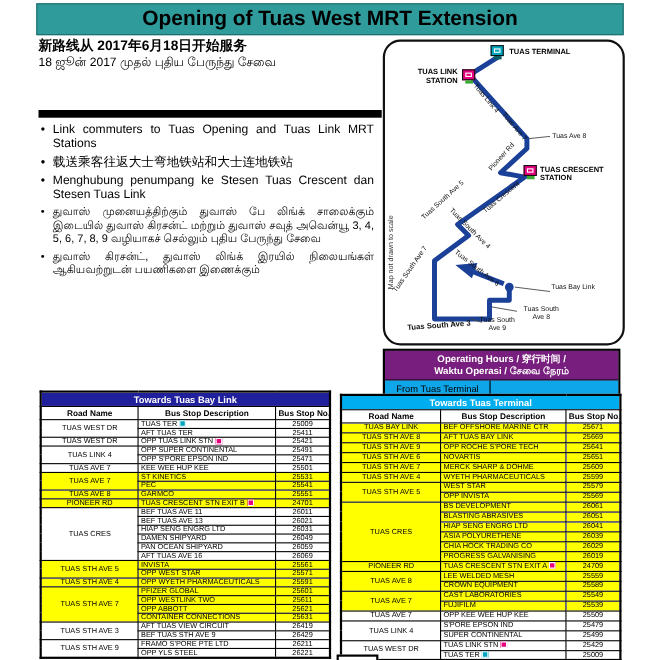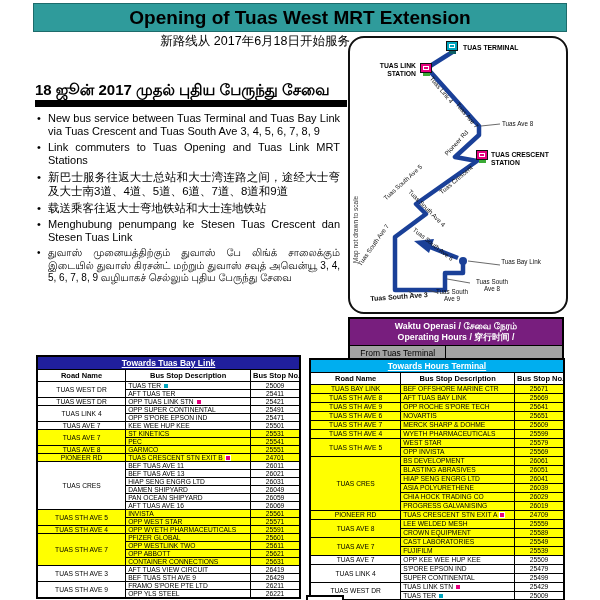--- a/index.html
+++ b/index.html
@@ -4,23 +4,23 @@
 <style>
   html,body{margin:0;padding:0;background:#fff;}
   .page{position:relative;width:600px;height:600px;background:#fff;overflow:hidden;
         font-family:"Liberation Sans",sans-serif;color:#000;border-radius:29px;}
   
   .banner{position:absolute;left:33px;top:3px;width:532px;height:27px;background:#2F9B9B;
           border:1px solid #1d6b6b;display:flex;align-items:center;justify-content:center;
           font-size:19px;font-weight:bold;}
   
   .intro{position:absolute;left:35px;top:33px;width:315px;}
-  .intro .zh{font-size:12.5px;font-weight:normal;line-height:16px;text-align:right;}
+  .intro .zh{font-size:12.5px;font-weight:bold;line-height:16px;}
   .intro .ms{font-size:12.5px;font-weight:bold;line-height:16px;}
-  .intro .ta{font-size:15px;font-weight:bold;line-height:17px;margin-top:32px;}
+  .intro .ta{font-size:11px;font-weight:normal;line-height:17px;}
   .intro .route{font-size:18px;font-weight:bold;line-height:20px;margin-top:1px;}
   .blackbar{position:absolute;left:35px;top:100px;width:312px;height:7px;background:#000;}
   
   .bullets{position:absolute;left:35px;top:112px;width:305px;margin:0;padding:0;list-style:none;}
   .bullets li{position:relative;padding-left:13px;font-size:11px;line-height:13px;
               text-align:justify;margin-bottom:3px;}
   .bullets li::before{content:"\2022";position:absolute;left:2px;}
   .bullets li.zh{font-size:11.5px;line-height:14px;}
   .bullets li.ta{font-size:10px;line-height:12.5px;}
   
@@ -37,27 +37,27 @@
   .sticon::after{content:"";position:absolute;left:2px;top:2px;right:2px;bottom:2px;border:1px solid #fff;}
   .sticon.bus{background:#00A5BE;}
   .sticon.mrt{background:#E6007E;}
   .sticon .tag{position:absolute;left:2px;bottom:-4px;width:7px;height:3px;}
   .sticon.mrt .tag{background:#3AAA35;}
   .sticon.bus .tag{background:#0b5e66;}
   
   .oph{position:absolute;left:348px;top:317px;width:216px;border:2px solid #000;box-sizing:border-box;}
   .oph-title{background:#781E7E;color:#fff;font-weight:bold;font-size:8.8px;line-height:11px;
              text-align:center;padding:2px 0;border-bottom:1px solid #000;}
-  .oph-row{display:flex;background:#a3a3a3;font-size:8.5px;}
+  .oph-row{display:flex;background:#0ea5e9;font-size:8.5px;}
   .oph-from{width:45%;border-right:1px solid #000;text-align:center;padding:2px 0;}
   .oph-daily{flex:1;text-align:center;padding:2px 0;}
   
   .stoptable{position:absolute;border-collapse:collapse;table-layout:fixed;border:2px solid #000;background:#fff;}
   .stoptable th,.stoptable td{border:1px solid #000;overflow:hidden;white-space:nowrap;padding:0 2px;box-sizing:border-box;}
-  .stoptable tr.title th{color:#fff;font-size:8.5px;height:13px;font-weight:bold;text-decoration:underline;}
+  .stoptable tr.title th{color:#fff;font-size:8.5px;height:13px;font-weight:bold;}
   .tbl-left{left:36px;top:355px;width:265px;}
   .tbl-right{left:309px;top:358px;width:256px;}
   .tbl-left tr.title th{background:#201F9C;}
   .tbl-right tr.title th{background:#00AEEF;}
   .stoptable tr.cols th{font-size:7.5px;height:12px;background:#fff;}
   .stoptable td{font-size:6.7px;}
   .tbl-left td{height:8px;}
   .tbl-right td{height:9px;}
   td.road,td.no{text-align:center;}
   td.hl{background:#FFFF00;}
@@ -73,26 +73,25 @@
 
   <div class="banner">Opening of Tuas West MRT Extension</div>
 
   <div class="intro">
     <div class="zh">新路线从 2017年6月18日开始服务</div>
     <div class="ta">18 ஜூன் 2017 முதல் புதிய பேருந்து சேவை</div>
   </div>
   <div class="blackbar"></div>
 
   <ul class="bullets">
-      <li class="en">New bus service between Tuas Terminal and Tuas Bay Link via Tuas Crescent and Tuas South Ave 3, 4, 5, 6, 7, 8, 9</li>
       <li class="en">Link commuters to Tuas Opening and Tuas Link MRT Stations</li>
-      <li class="zh">新巴士服务往返大士总站和大士湾连路之间，途经大士弯及大士南3道、4道、5道、6道、7道、8道和9道</li>
       <li class="zh">载送乘客往返大士弯地铁站和大士连地铁站</li>
       <li class="ms">Menghubung penumpang ke Stesen Tuas Crescent dan Stesen Tuas Link</li>
       <li class="ta">துவாஸ் முனையத்திற்கும் துவாஸ் பே லிங்க் சாலைக்கும் இடையில் துவாஸ் கிரசன்ட் மற்றும் துவாஸ் சவுத் அவென்யூ 3, 4, 5, 6, 7, 8, 9 வழியாகச் செல்லும் புதிய பேருந்து சேவை</li>
+      <li class="ta">துவாஸ் கிரசன்ட், துவாஸ் லிங்க் இரயில் நிலையங்கள் ஆகியவற்றுடன் பயணிகளை இணைக்கும்</li>
     </ul>
 
   <div class="map">
     <svg width="212" height="270" viewBox="0 0 212 270">
       <path d="M104,13 L77,30 L129,88 L129,97 L105,119 L127,123 L66,166 L76,176 L45,199 L45,252 L95,252 L95,235 L113,235 L113,226" fill="none" stroke="#1A4098" stroke-width="4.5" stroke-linejoin="round"></path>
       <circle cx="113" cy="223" r="4" fill="#1A4098"></circle>
       <path d="M108,220 L80,209" fill="none" stroke="#1A4098" stroke-width="4.5"></path>
       <polygon points="64,203 84,201 79,215" fill="#1A4098"></polygon>
       <path d="M131,88 L150,86" stroke="#444" stroke-width="0.8"></path>
       <path d="M118,223 L150,227" stroke="#444" stroke-width="0.8"></path>
@@ -128,22 +127,22 @@
     <div class="maplbl" style="left:6px;top:225px;transform:rotate(-55deg);">Tuas South Ave 7</div>
     <div class="maplbl" style="left:66px;top:188px;transform:rotate(38deg);">Tuas South Ave 6</div>
     <div class="maplbl wrap" style="left:150px;top:220px;width:42px;">Tuas Bay Link</div>
     <div class="maplbl wrap" style="left:120px;top:240px;width:44px;">Tuas South Ave 8</div>
     <div class="maplbl wrap" style="left:82px;top:250px;width:40px;">Tuas South Ave 9</div>
     <div class="maplbl b" style="left:20px;top:257px;transform:rotate(-4deg);">Tuas South Ave 3</div>
   </div>
 
   <div class="oph">
     <div class="oph-title">
+      <div>Operating Hours / 穿行时间 /</div>
       <div>Waktu Operasi / சேவை நேரம்</div>
-      <div>Operating Hours / 穿行时间 /</div>
     </div>
     <div class="oph-row">
       <div class="oph-from">From Tuas Terminal</div>
     </div>
   </div>
 
   <div id="tblLeft">
       <table class="stoptable tbl-left">
         <colgroup>
           <col style="width: 88px;">
@@ -285,21 +284,21 @@
     </div>
   <div id="tblRight">
       <table class="stoptable tbl-right">
         <colgroup>
           <col style="width: 90px;">
           <col style="width: 113px;">
           <col style="width: 49px;">
         </colgroup>
         <tbody>
           <tr class="title">
-            <th colspan="3">Towards Hours Terminal</th>
+            <th colspan="3">Towards Tuas Terminal</th>
           </tr>
           <tr class="cols">
             <th>Road Name</th>
             <th>Bus Stop Description</th>
             <th>Bus Stop No.</th>
           </tr>
           <tr>
             <td class="road hl" rowspan="1">TUAS BAY LINK</td>
             <td class="hl">BEF OFFSHORE MARINE CTR</td>
             <td class="no hl">25671</td>

